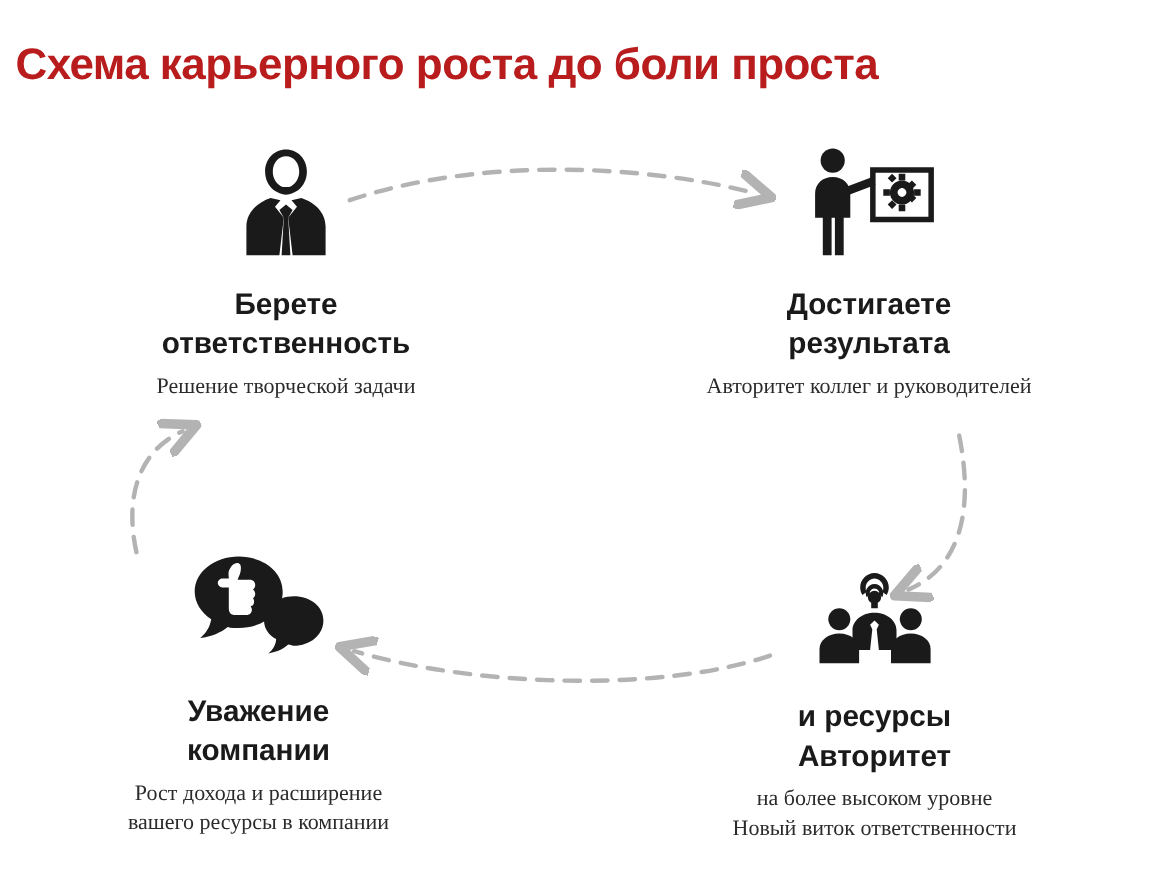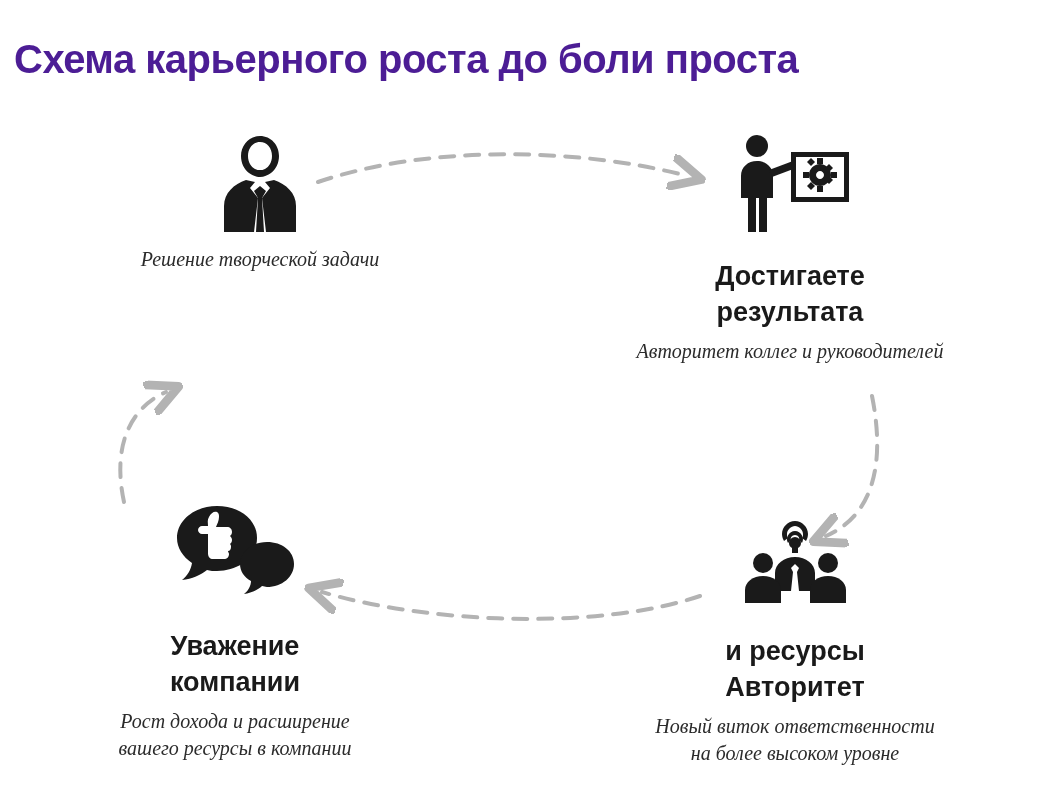--- a/index.html
+++ b/index.html
@@ -19,21 +19,21 @@
   #page-title {
     position: absolute;
     left: 14px;
     top: 8px;
     width: 1030px;
     font-family: "Liberation Sans", sans-serif;
     font-weight: bold;
     font-size: 40px;
     line-height: 48px;
     letter-spacing: -0.5px;
-    color: #4c1d95;
+    color: #b91c1c;
     white-space: nowrap;
   }
 
   #diagram {
     position: absolute;
     left: 0;
     top: 96px;
     width: 1060px;
     height: 704px;
   }
@@ -69,21 +69,20 @@
     margin-top: 20px;
     font-family: "Liberation Sans", sans-serif;
     font-weight: bold;
     font-size: 27px;
     line-height: 36px;
     color: #1a1a1a;
   }
   .node-sub {
     margin-top: 8px;
     font-family: "Liberation Serif", serif;
-    font-style: italic;
     font-size: 20px;
     line-height: 27px;
     color: #2b2b2b;
   }
 </style>
 </head>
 <body>
 
 <h1 id="page-title">Схема карьерного роста до боли проста</h1>
 
@@ -116,20 +115,24 @@
   <div class="node node-tl">
     <div class="node-icon">
       <svg width="108" height="108" viewBox="0 0 108 108" xmlns="http://www.w3.org/2000/svg">
         <g fill="#1a1a1a">
           <path d="M54 6c-11 0-19 9-19 20 0 7 3 13 8 17 3 2 7 4 11 4s8-2 11-4c5-4 8-10 8-17 0-11-8-20-19-20zm0 6c7 0 12 6 12 14 0 6-3 11-7 13-2 1-3 1-5 1s-3 0-5-1c-4-2-7-7-7-13 0-8 5-14 12-14z"></path>
           <path d="M40 50c-12 4-22 13-22 26v26h30l4-34-8-10 5-6-9-2z"></path>
           <path d="M68 50l-9 2 5 6-8 10 4 34h30V76c0-13-10-22-22-26z"></path>
           <path d="M54 56l-6 5 4 7-2 34h8l-2-34 4-7-6-5z" fill="#1a1a1a"></path>
         </g>
       </svg>
+    </div>
+    <div class="node-title">
+      <div>Берете</div>
+      <div>ответственность</div>
     </div>
     <div class="node-sub">
       <div>Решение творческой задачи</div>
     </div>
   </div>
 
   <div class="node node-tr">
     <div class="node-icon">
       <svg width="130" height="108" viewBox="0 0 130 108" xmlns="http://www.w3.org/2000/svg">
         <g fill="#1a1a1a">
@@ -184,18 +187,18 @@
           <circle cx="98" cy="46" r="10"></circle>
           <path d="M98 59c-10 0-18 6-18 14v13h36V73c0-8-8-14-18-14z"></path>
         </g>
       </svg>
     </div>
     <div class="node-title">
       <div>и ресурсы</div>
       <div>Авторитет</div>
     </div>
     <div class="node-sub">
+      <div>на более высоком уровне</div>
       <div>Новый виток ответственности</div>
-      <div>на более высоком уровне</div>
     </div>
   </div>
 
 </div>
 
 </body></html>

